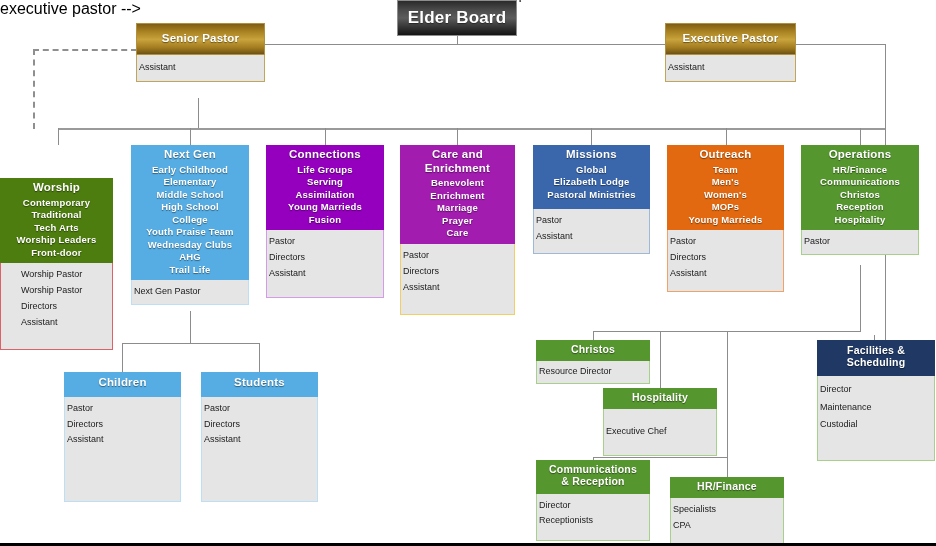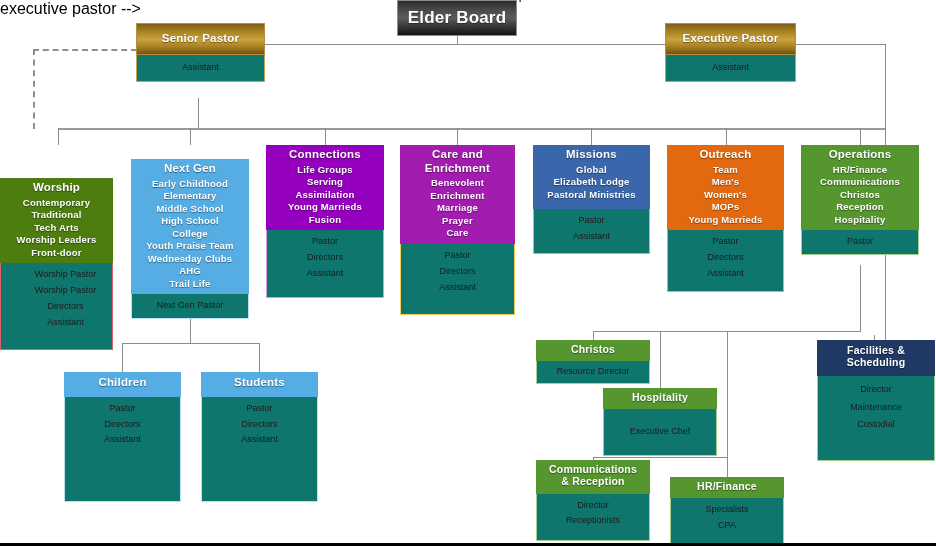--- a/index.html
+++ b/index.html
@@ -28,22 +28,22 @@
     color:#ffffff;
     font-weight:bold;
     letter-spacing:.2px;
     text-shadow:0 1px 1px rgba(0,0,0,.45);
     padding:3px 2px 4px;
     line-height:1.18;
   }
   .node .head .title { display:block; font-size:11.5px; margin-bottom:2px; }
   .node .head .sub { display:block; font-size:9.5px; line-height:1.32; }
   .node .body {
-    background:#0f766e;
-    text-align:center;
+    background:#e5e5e5;
+    text-align:left;
     color:#1a1a1a;
     padding:4px 2px;
   }
   .node .body .row { display:block; font-size:9px; line-height:1.55; padding:1px 0; }
 
   
   .gold .head {
     background:linear-gradient(180deg,#7d5d16 0%,#a47d1f 22%,#c9a33c 52%,#a07a1e 80%,#6e5214 100%);
     border:1px solid #b09040;
     padding:8px 2px;
@@ -188,21 +188,21 @@
     </div>
     <div class="body" style="height:87px;">
       <span class="row">Worship Pastor</span>
       <span class="row">Worship Pastor</span>
       <span class="row">Directors</span>
       <span class="row">Assistant</span>
     </div>
   </div>
 
   
-  <div class="node c-blue" style="left:131px; top:145px; width:118px;margin-top:14px;">
+  <div class="node c-blue" style="left:131px; top:145px; width:118px;">
     <div class="head">
       <span class="title">Next Gen</span>
       <span class="sub">Early Childhood</span>
       <span class="sub">Elementary</span>
       <span class="sub">Middle School</span>
       <span class="sub">High School</span>
       <span class="sub">College</span>
       <span class="sub">Youth Praise Team</span>
       <span class="sub">Wednesday Clubs</span>
       <span class="sub">AHG</span>

